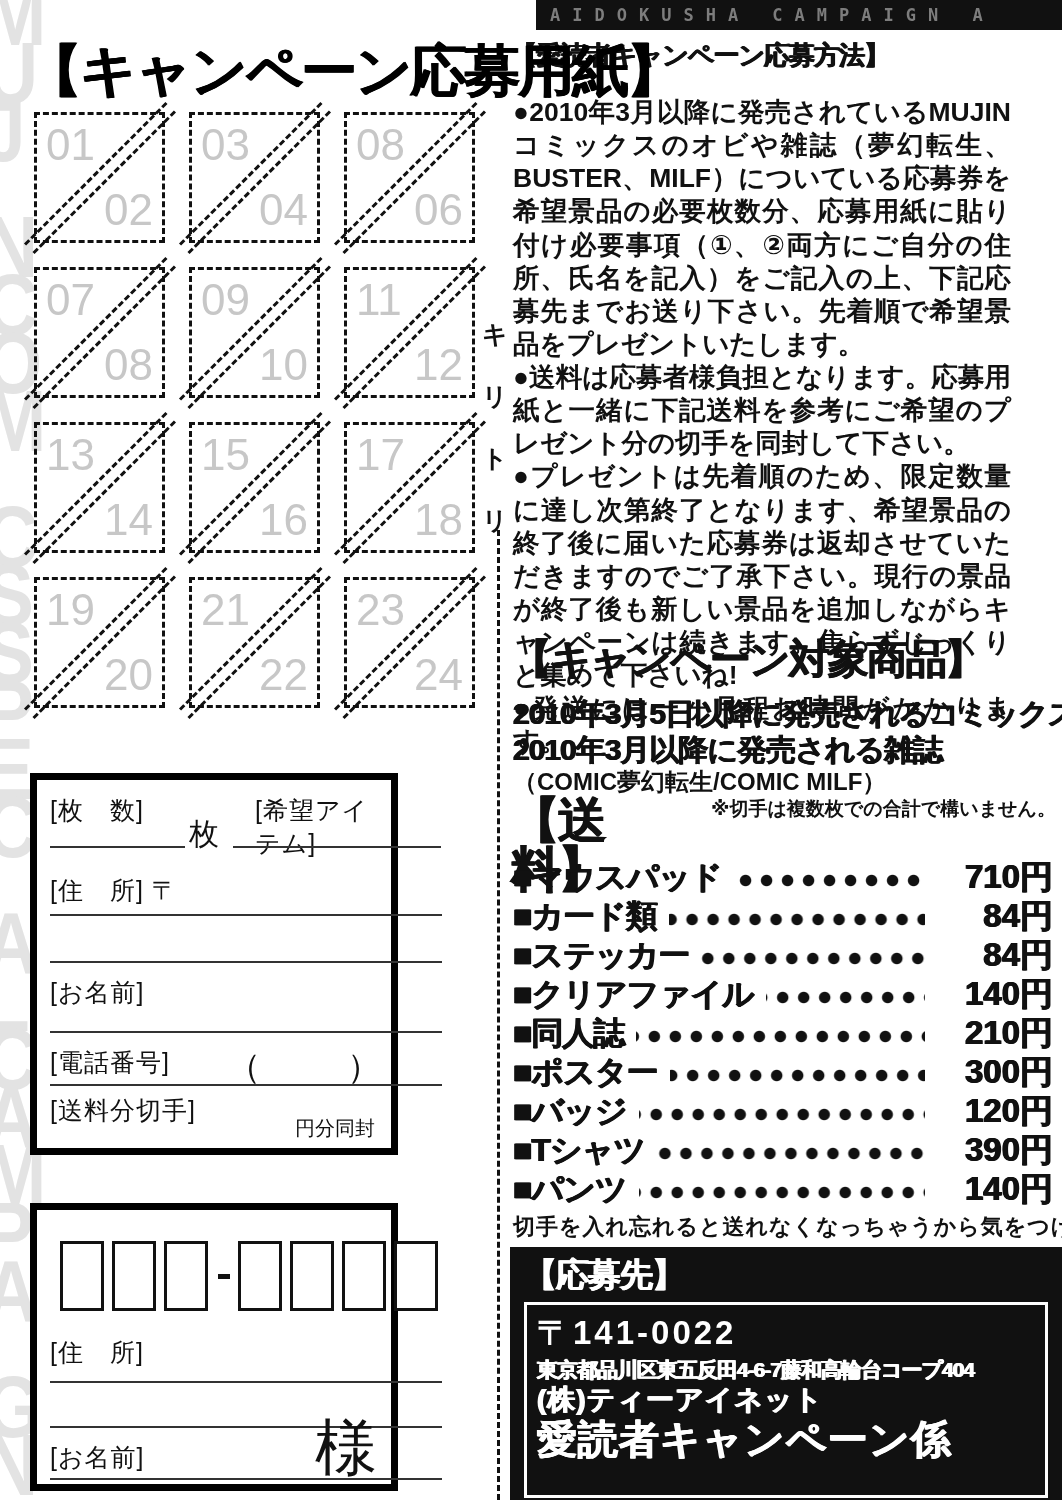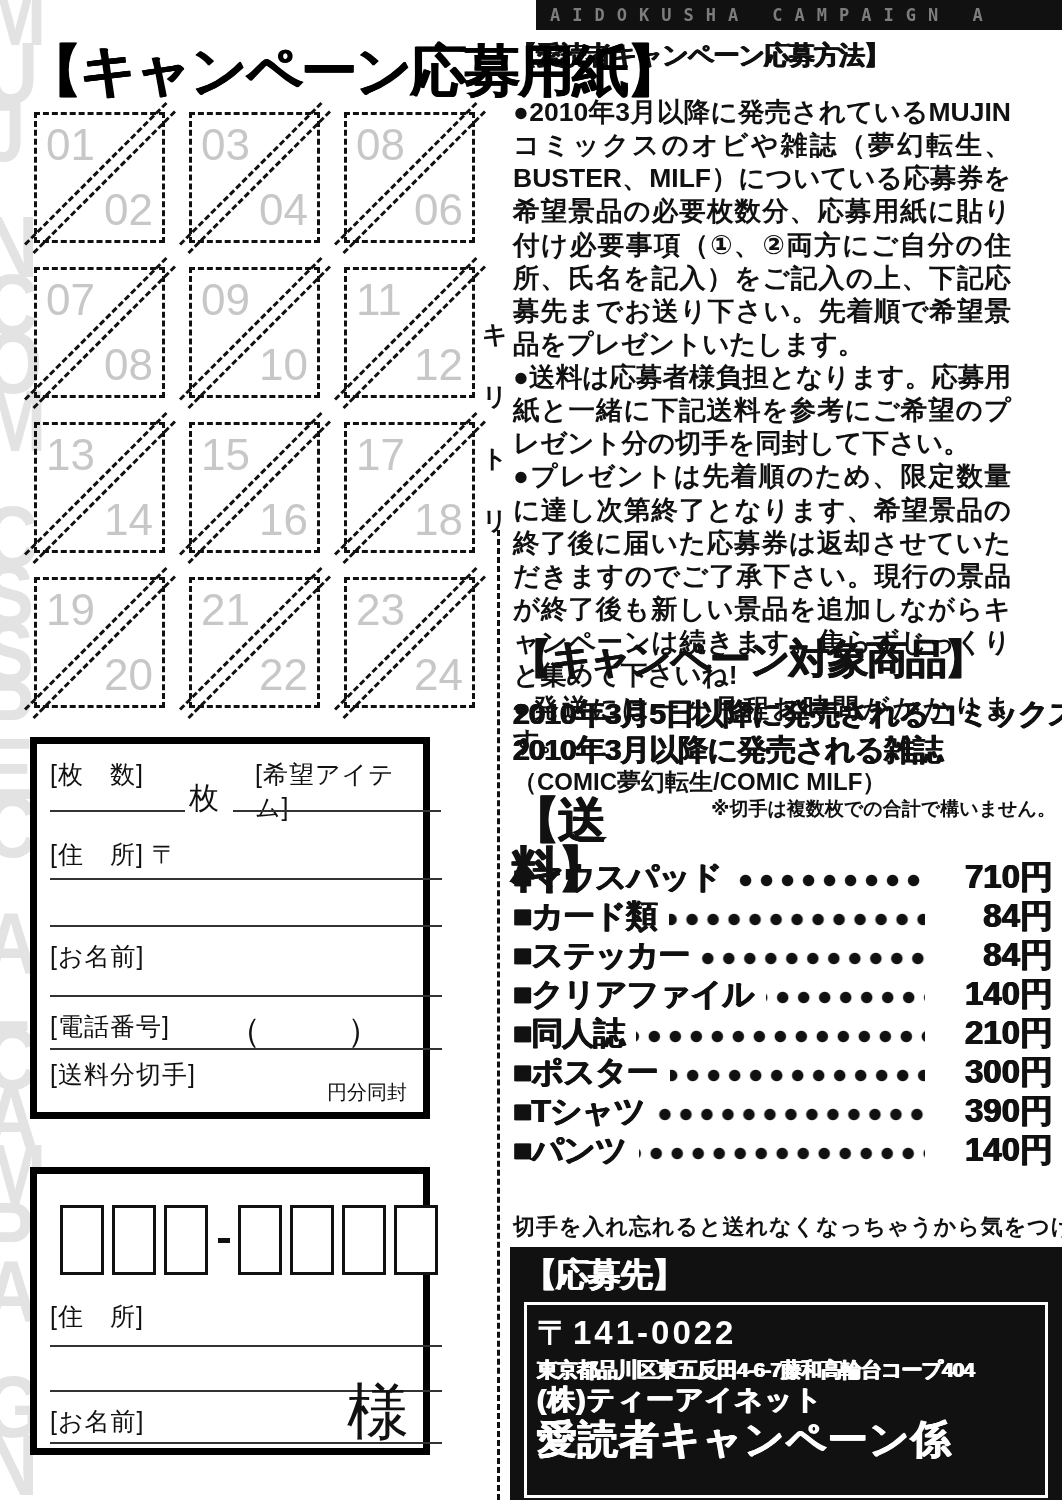--- a/index.html
+++ b/index.html
@@ -18,22 +18,22 @@
   .ticket-grid{position:absolute;left:34px;top:112px;display:grid;z-index:1;
                grid-template-columns:repeat(3,131px);grid-auto-rows:131px;column-gap:24px;row-gap:24px;}
   .ticket{position:relative;border:3px dashed #111;box-sizing:border-box;}
   .t-num{position:absolute;font-size:44px;color:#c7c7c7;line-height:1;}
   .t-num.top{left:9px;top:8px;}
   .t-num.bot{right:9px;bottom:8px;}
   .diag{position:absolute;left:50%;top:50%;width:200px;height:0;border-top:3px dashed #111;}
   .diag.a{transform:translate(-50%,-50%) rotate(-45deg) translateY(-6px);}
   .diag.b{transform:translate(-50%,-50%) rotate(-45deg) translateY(6px);}
 
-  .form-box{position:absolute;left:30px;width:400px;border:7px solid #000;background:#fff;
-            box-sizing:border-box;z-index:2;}
+  .form-box{position:absolute;left:30px;width:368px;border:7px solid #000;background:#fff;
+            box-sizing:border-box;z-index:2;margin-top:36px;}
   #form1{top:737px;height:382px;}
   #form2{top:1167px;height:288px;}
   .fb-inner{position:relative;width:100%;height:100%;}
   .f-label{position:absolute;font-size:25px;color:#111;letter-spacing:1px;}
   .f-line{position:absolute;height:0;border-top:2.5px solid #333;}
   .f-unit{position:absolute;font-size:30px;color:#111;}
   .f-parens{position:absolute;font-size:34px;color:#111;letter-spacing:26px;}
   .f-suffix{position:absolute;font-size:20px;color:#111;}
   .postal-row{position:absolute;left:23px;top:31px;display:flex;align-items:center;}
   .p-box{width:44px;height:70px;border:3px solid #111;box-sizing:border-box;margin-right:8px;background:#fff;}
@@ -284,20 +284,25 @@
         <span class="price-name heavy">■同人誌</span>
         <span class="price-dots"></span>
         <span class="price-val heavy">210円</span>
       </div>
       <div class="price-row">
         <span class="price-name heavy">■ポスター</span>
         <span class="price-dots"></span>
         <span class="price-val heavy">300円</span>
       </div>
       <div class="price-row">
+        <span class="price-name heavy">■バッジ</span>
+        <span class="price-dots"></span>
+        <span class="price-val heavy">120円</span>
+      </div>
+      <div class="price-row">
         <span class="price-name heavy">■Tシャツ</span>
         <span class="price-dots"></span>
         <span class="price-val heavy">390円</span>
       </div>
       <div class="price-row">
         <span class="price-name heavy">■パンツ</span>
         <span class="price-dots"></span>
         <span class="price-val heavy">140円</span>
       </div>
     </div>

